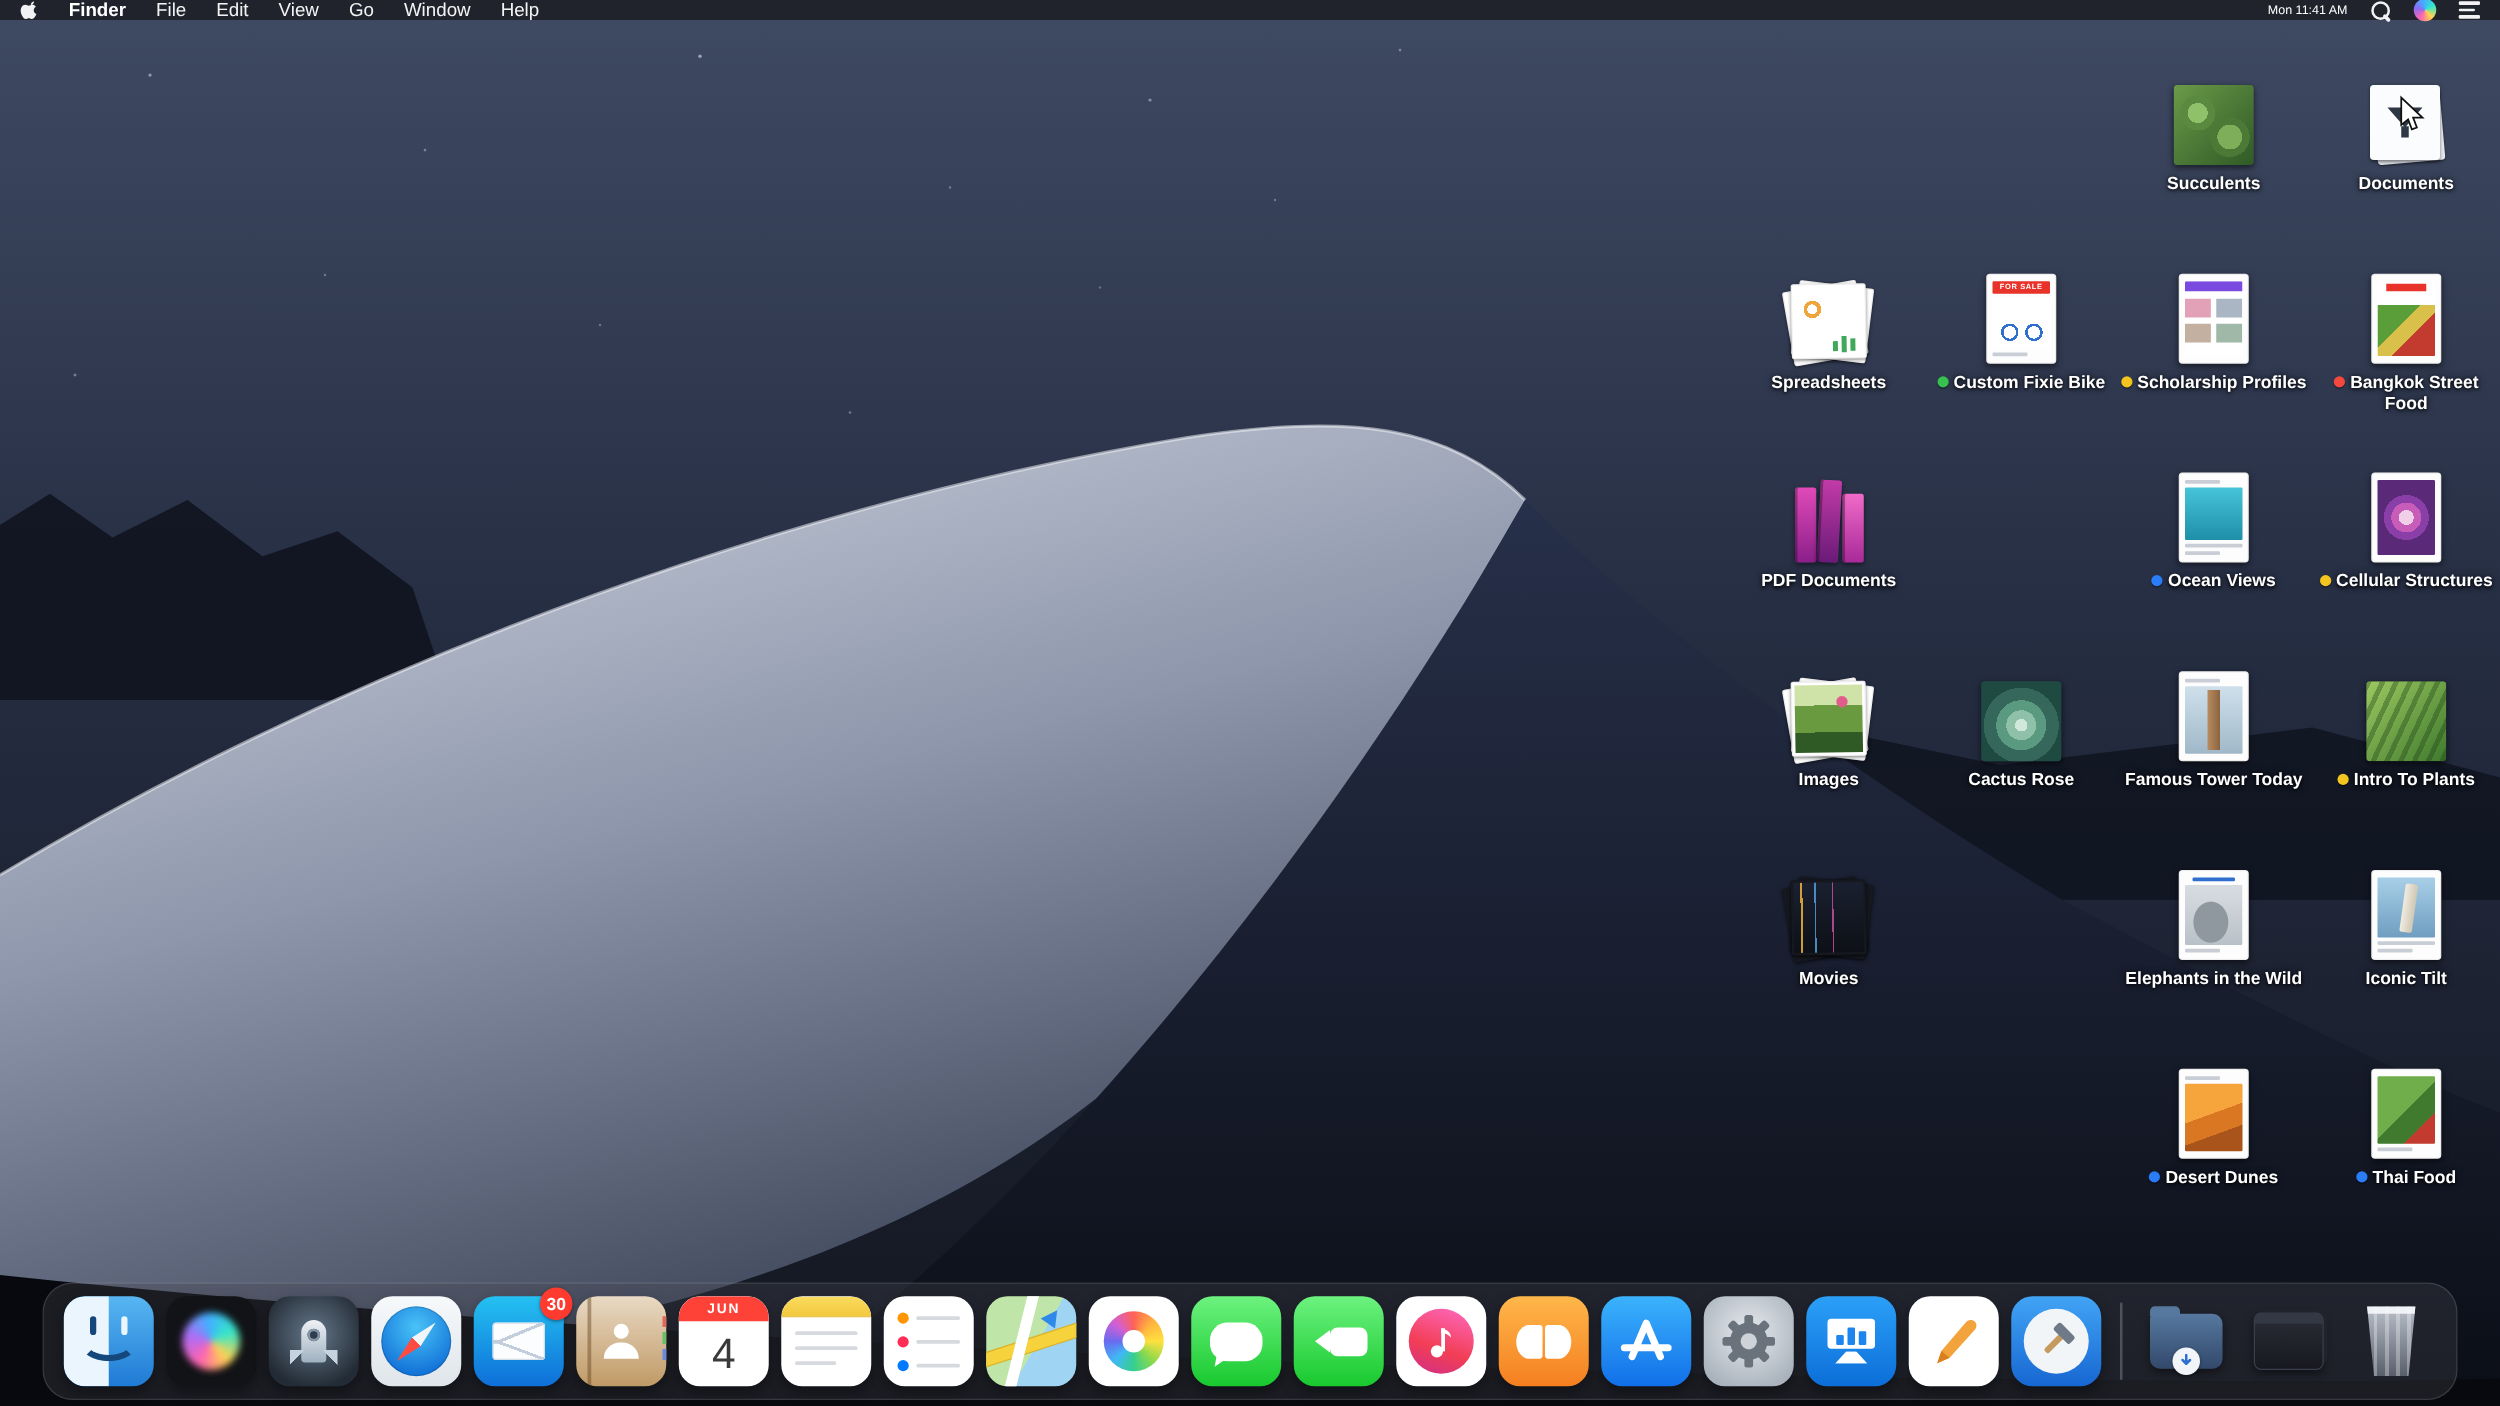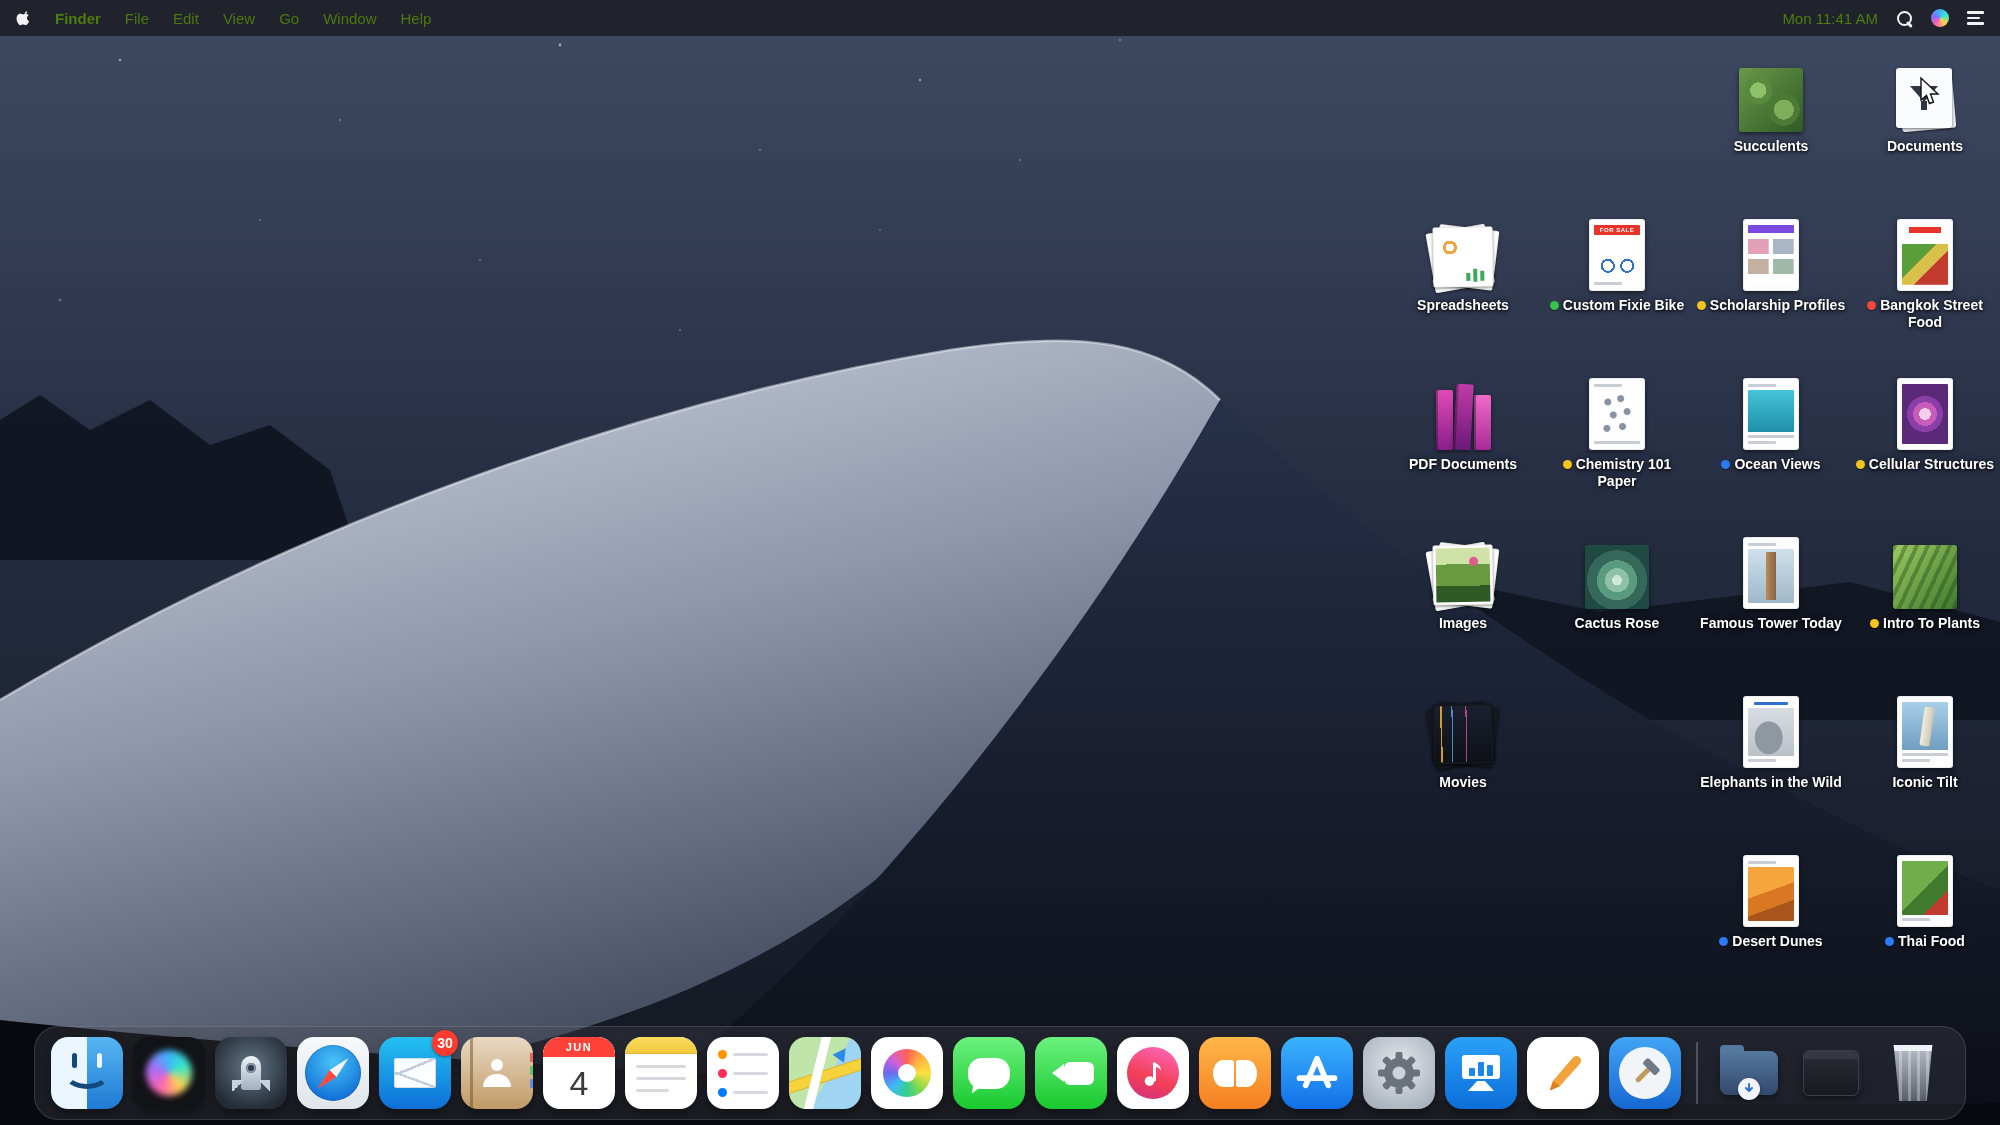--- a/index.html
+++ b/index.html
@@ -9,29 +9,29 @@
     font-family:"Liberation Sans", sans-serif;
     -webkit-font-smoothing:antialiased;
   }
 
   
   .wallpaper { position:absolute; inset:0; z-index:0; }
   .wallpaper svg { width:100%; height:100%; display:block; }
 
   
   .menu-bar {
-    position:absolute; top:0; left:0; right:0; height:36px; z-index:50;
+    position:absolute; top:0; left:0; right:0; height:16px; z-index:50;
     display:flex; align-items:center; padding:0 16px;
-    background:rgba(28,30,36,.88); color:#4d7c0f; font-size:15px;
+    background:rgba(28,30,36,.88); color:#ffffff; font-size:15px;
   }
   .mb-left { display:flex; align-items:center; gap:24px; }
   .mb-app { font-weight:bold; }
   .mb-item { opacity:.95; }
   .mb-right { margin-left:auto; display:flex; align-items:center; gap:18px; }
-  .mb-clock { font-size:15px; }
+  .mb-clock { font-size:10px; }
   .apple { display:flex; align-items:center; }
   .spotlight { width:17px; height:17px; position:relative; display:inline-block; }
   .spotlight::before { content:''; position:absolute; left:1px; top:1px; width:11px; height:11px;
     border:2px solid #f2f2f5; border-radius:50%; }
   .spotlight::after { content:''; position:absolute; right:0; bottom:1px; width:7px; height:2.5px;
     background:#f2f2f5; transform:rotate(45deg); border-radius:2px; }
   .siri-mini { width:18px; height:18px; border-radius:50%;
     background:conic-gradient(from 210deg,#ff64b0,#8a6cf5,#3fb1ff,#35e8c8,#ffd34f,#ff64b0); }
   .nc-icon { display:inline-flex; flex-direction:column; gap:3px; }
   .nc-icon i { display:block; width:17px; height:2.5px; background:#f2f2f5; border-radius:1px; }
@@ -453,30 +453,20 @@
     <div class="thumb">
       <div class="books">
           <div class="bk"></div>
           <div class="bk b2"></div>
           <div class="bk b3"></div>
         </div>
     </div>
     <div class="lbl"><span>PDF Documents</span></div>
   </div>
 
-  <div class="stack-item" style="grid-area:3/2">
-    <div class="thumb">
-      <div class="doc">
-          <div class="tl short"></div>
-          <div class="img img-chem"></div>
-          <div class="tl"></div>
-        </div>
-    </div>
-    <div class="lbl"><span class="dot t-yellow"></span><span>Chemistry 101 Paper</span></div>
-  </div>
 
   <div class="stack-item" style="grid-area:3/3">
     <div class="thumb">
       <div class="doc">
           <div class="tl short"></div>
           <div class="img img-ocean"></div>
           <div class="tl"></div>
           <div class="tl short"></div>
         </div>
     </div>

